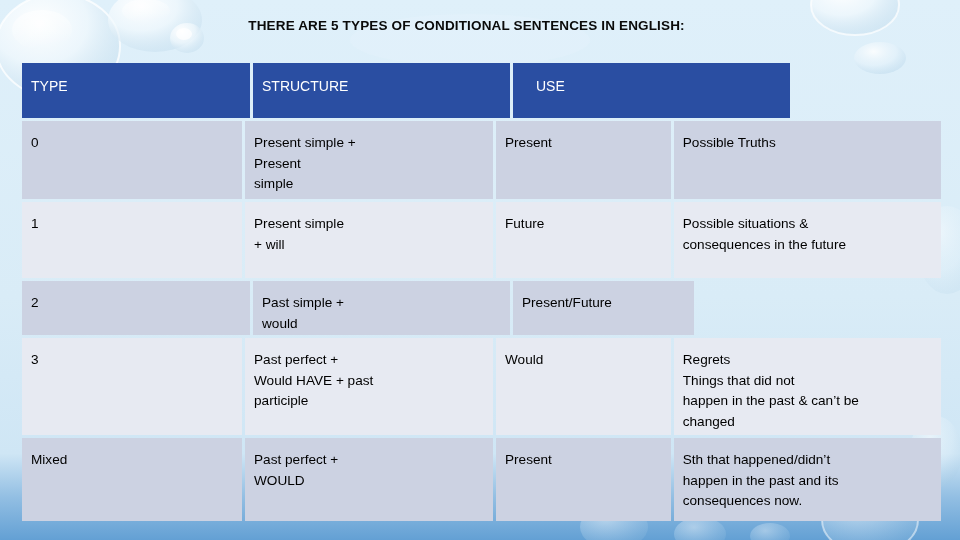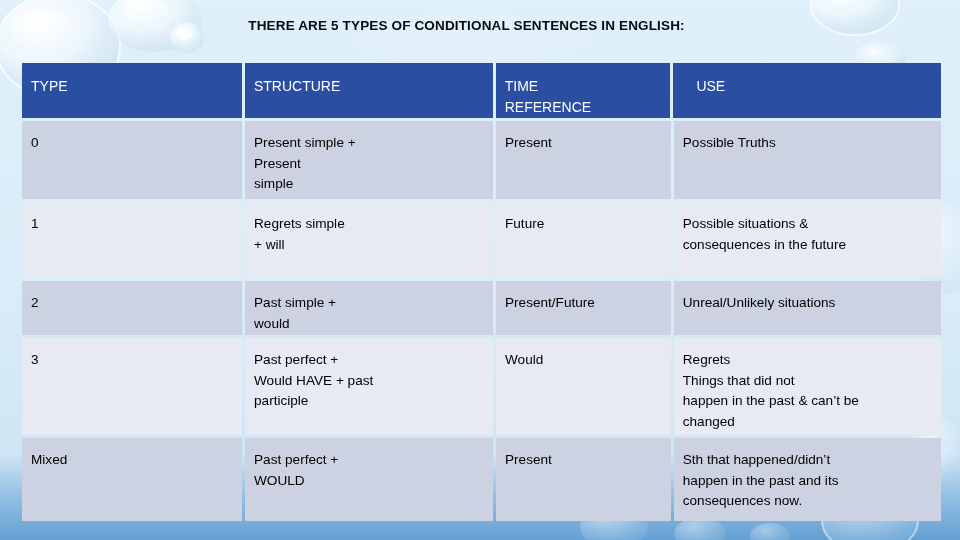--- a/index.html
+++ b/index.html
@@ -149,24 +149,20 @@
 
 <div id="tbl">
 
   <div class="row row-head h-head">
     <div class="cell c0">
       <span class="txt">TYPE</span>
     </div>
     <div class="cell c1">
       <span class="txt">STRUCTURE</span>
     </div>
-    <div class="cell c2">
-      <span class="txt">TIME
-REFERENCE</span>
-    </div>
     <div class="cell c3">
       <span class="txt">USE</span>
     </div>
   </div>
 
   <div class="row shade-a h-0">
     <div class="cell c0">
       <span class="txt">0</span>
     </div>
     <div class="cell c1">
@@ -180,21 +176,21 @@
     <div class="cell c3">
       <span class="txt">Possible Truths</span>
     </div>
   </div>
 
   <div class="row shade-b h-1">
     <div class="cell c0">
       <span class="txt">1</span>
     </div>
     <div class="cell c1">
-      <span class="txt">Regrets simple
+      <span class="txt">Present simple
 + will</span>
     </div>
     <div class="cell c2">
       <span class="txt">Future</span>
     </div>
     <div class="cell c3">
       <span class="txt">Possible situations &amp;
 consequences in the future</span>
     </div>
   </div>
@@ -202,23 +198,20 @@
   <div class="row shade-a h-2">
     <div class="cell c0">
       <span class="txt">2</span>
     </div>
     <div class="cell c1">
       <span class="txt">Past simple +
 would</span>
     </div>
     <div class="cell c2">
       <span class="txt">Present/Future</span>
-    </div>
-    <div class="cell c3">
-      <span class="txt">Unreal/Unlikely situations</span>
     </div>
   </div>
 
   <div class="row shade-b h-3">
     <div class="cell c0">
       <span class="txt">3</span>
     </div>
     <div class="cell c1">
       <span class="txt">Past perfect +
 Would HAVE + past

